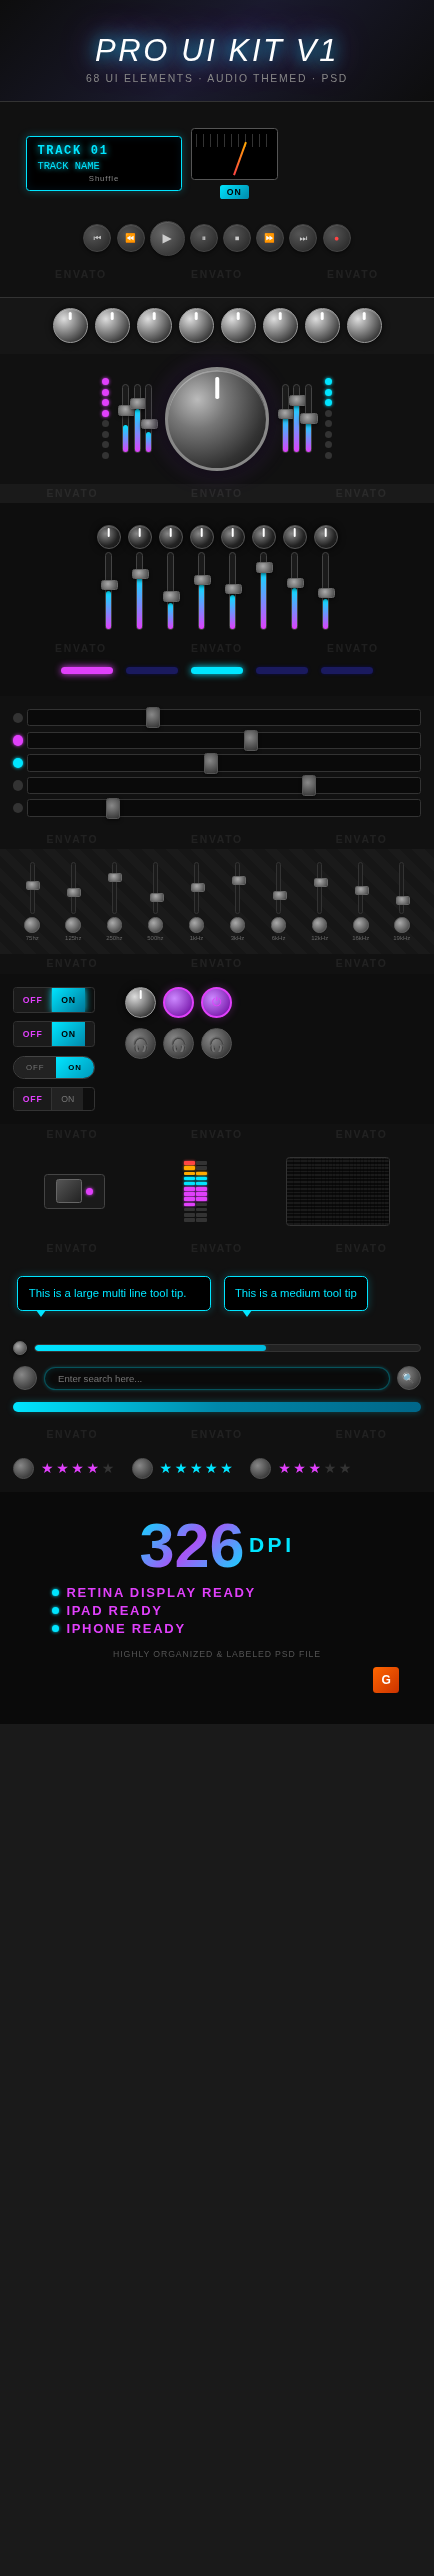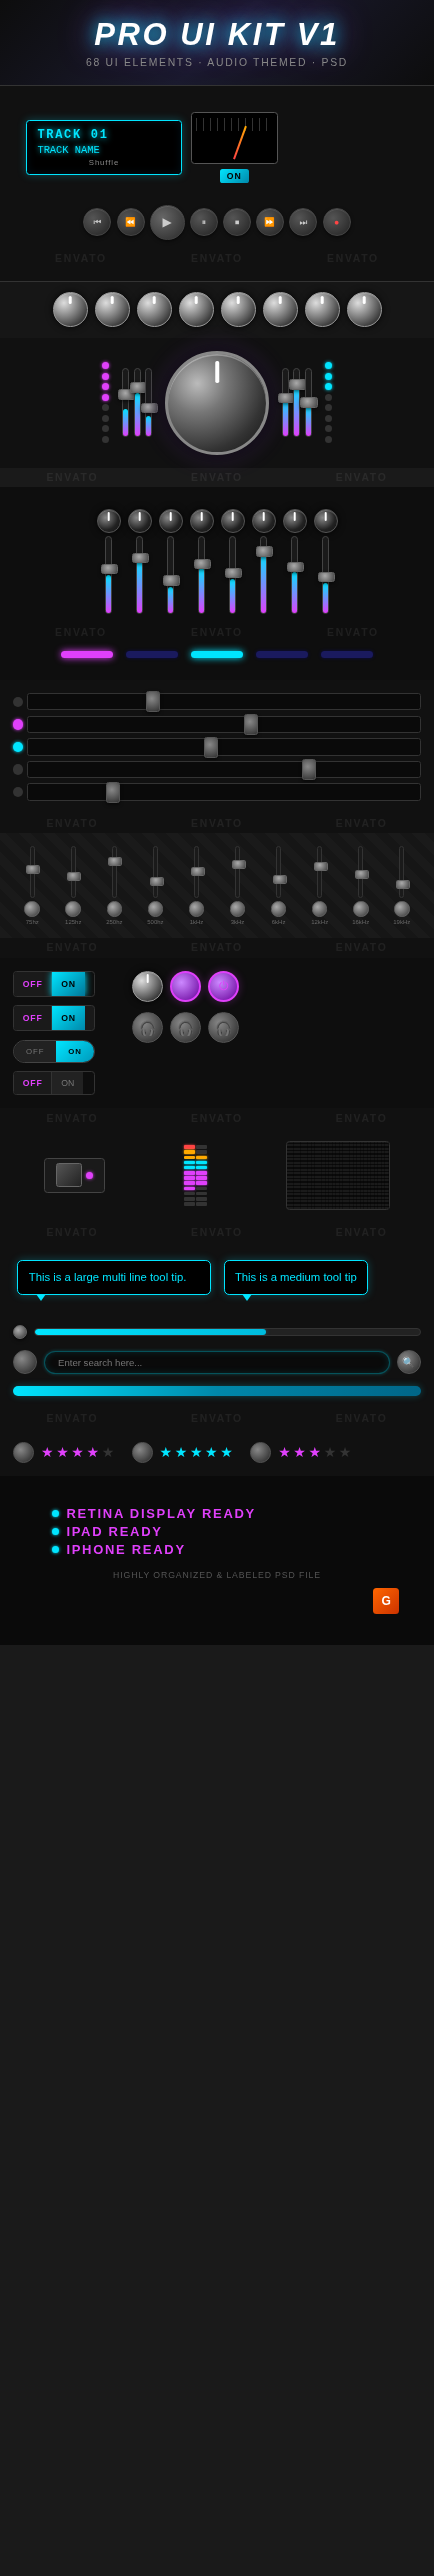--- a/index.html
+++ b/index.html
@@ -12,25 +12,26 @@
 
     
     .header {
       background: linear-gradient(135deg, #0d0d0d 0%, #1a1a2e 50%, #0d0d0d 100%);
       padding: 17.4px;
       text-align: center;
       border-bottom: 1.7px solid #333;
     }
     .header-title {
       font-size: 31px;
-      font-weight: 700;
+      font-weight: 400;
       color: #fff;
       text-shadow: 0 0 17.4px #00e5ff, 0 0 35px #a855f7;
       letter-spacing: 2.6px;
       font-style: italic;
+      margin-top: 16px;
     }
     .header-subtitle {
       font-size: 10.4px;
       color: #888;
       letter-spacing: 1.7px;
       margin-top: 3.5px;
     }
 
     
     .section {
@@ -940,21 +941,21 @@
     </div>
   </div>
 </div>
 
 <div class="envato-row" style="background:#111;">
   <span class="envato-text">envato</span>
   <span class="envato-text">envato</span>
   <span class="envato-text">envato</span>
 </div>
 
-<div style="background:#0e0e0e; padding:13px; display:flex; gap:20px; flex-wrap:wrap;">
+<div style="background:#0e0e0e; padding:13px; display:flex; gap:13px; flex-wrap:wrap;">
 
   <div style="display:flex; flex-direction:column; gap:8.7px;">
 
     <div class="toggle-switch">
       <div class="toggle-off">OFF</div>
       <div class="toggle-on active">ON</div>
     </div>
 
     <div style="background:#1a1a1a; border:1.7px solid #333; border-radius:3.5px; height:26px; display:flex; overflow:hidden;">
       <div style="background:#1a1a1a; color:#e040fb; font-size:8.7px; font-weight:bold; padding:0 8.7px; display:flex; align-items:center; letter-spacing:0.9px; border-right:0.9px solid #333;">OFF</div>
@@ -1119,20 +1120,24 @@
       <span class="star filled">★</span>
       <span class="star filled">★</span>
       <span class="star filled">★</span>
       <span class="star empty">★</span>
       <span class="star empty">★</span>
     </div>
   </div>
 </div>
 
 <div class="dpi-section">
+  <div style="display:flex; align-items:center; justify-content:center; gap:4.3px;">
+    <div class="dpi-number">326</div>
+    <div class="dpi-label">DPI</div>
+  </div>
 
   <div class="dpi-features">
     <div class="dpi-feature">
       <div class="dpi-feature-dot"></div>
       <span class="dpi-feature-text">RETINA DISPLAY READY</span>
     </div>
     <div class="dpi-feature">
       <div class="dpi-feature-dot"></div>
       <span class="dpi-feature-text">IPAD READY</span>
     </div>

